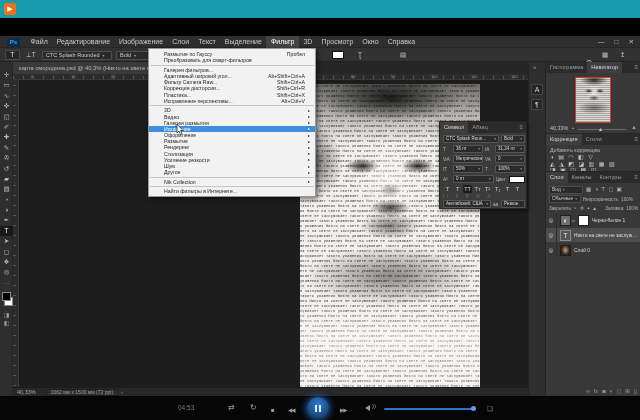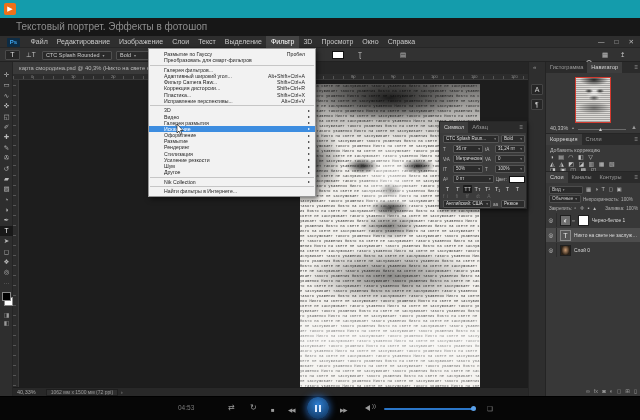--- a/index.html
+++ b/index.html
@@ -180,23 +180,20 @@
 </style>
 </head>
 <body>
 
 <div class="screen">
 
   <div class="abs topbar">
     <div class="abs app-badge">▶</div>
   </div>
 
-  <div class="abs vtitle-bar">
-    <div class="abs vtitle">Текстовый портрет. Эффекты в фотошоп</div>
-  </div>
 
   <div class="abs menubar">
     <div class="abs ps-logo">Ps</div>
     <div id="mb-items">
         <span class="mb-item">Файл</span>
         <span class="mb-item">Редактирование</span>
         <span class="mb-item">Изображение</span>
         <span class="mb-item">Слои</span>
         <span class="mb-item">Текст</span>
         <span class="mb-item">Выделение</span>

